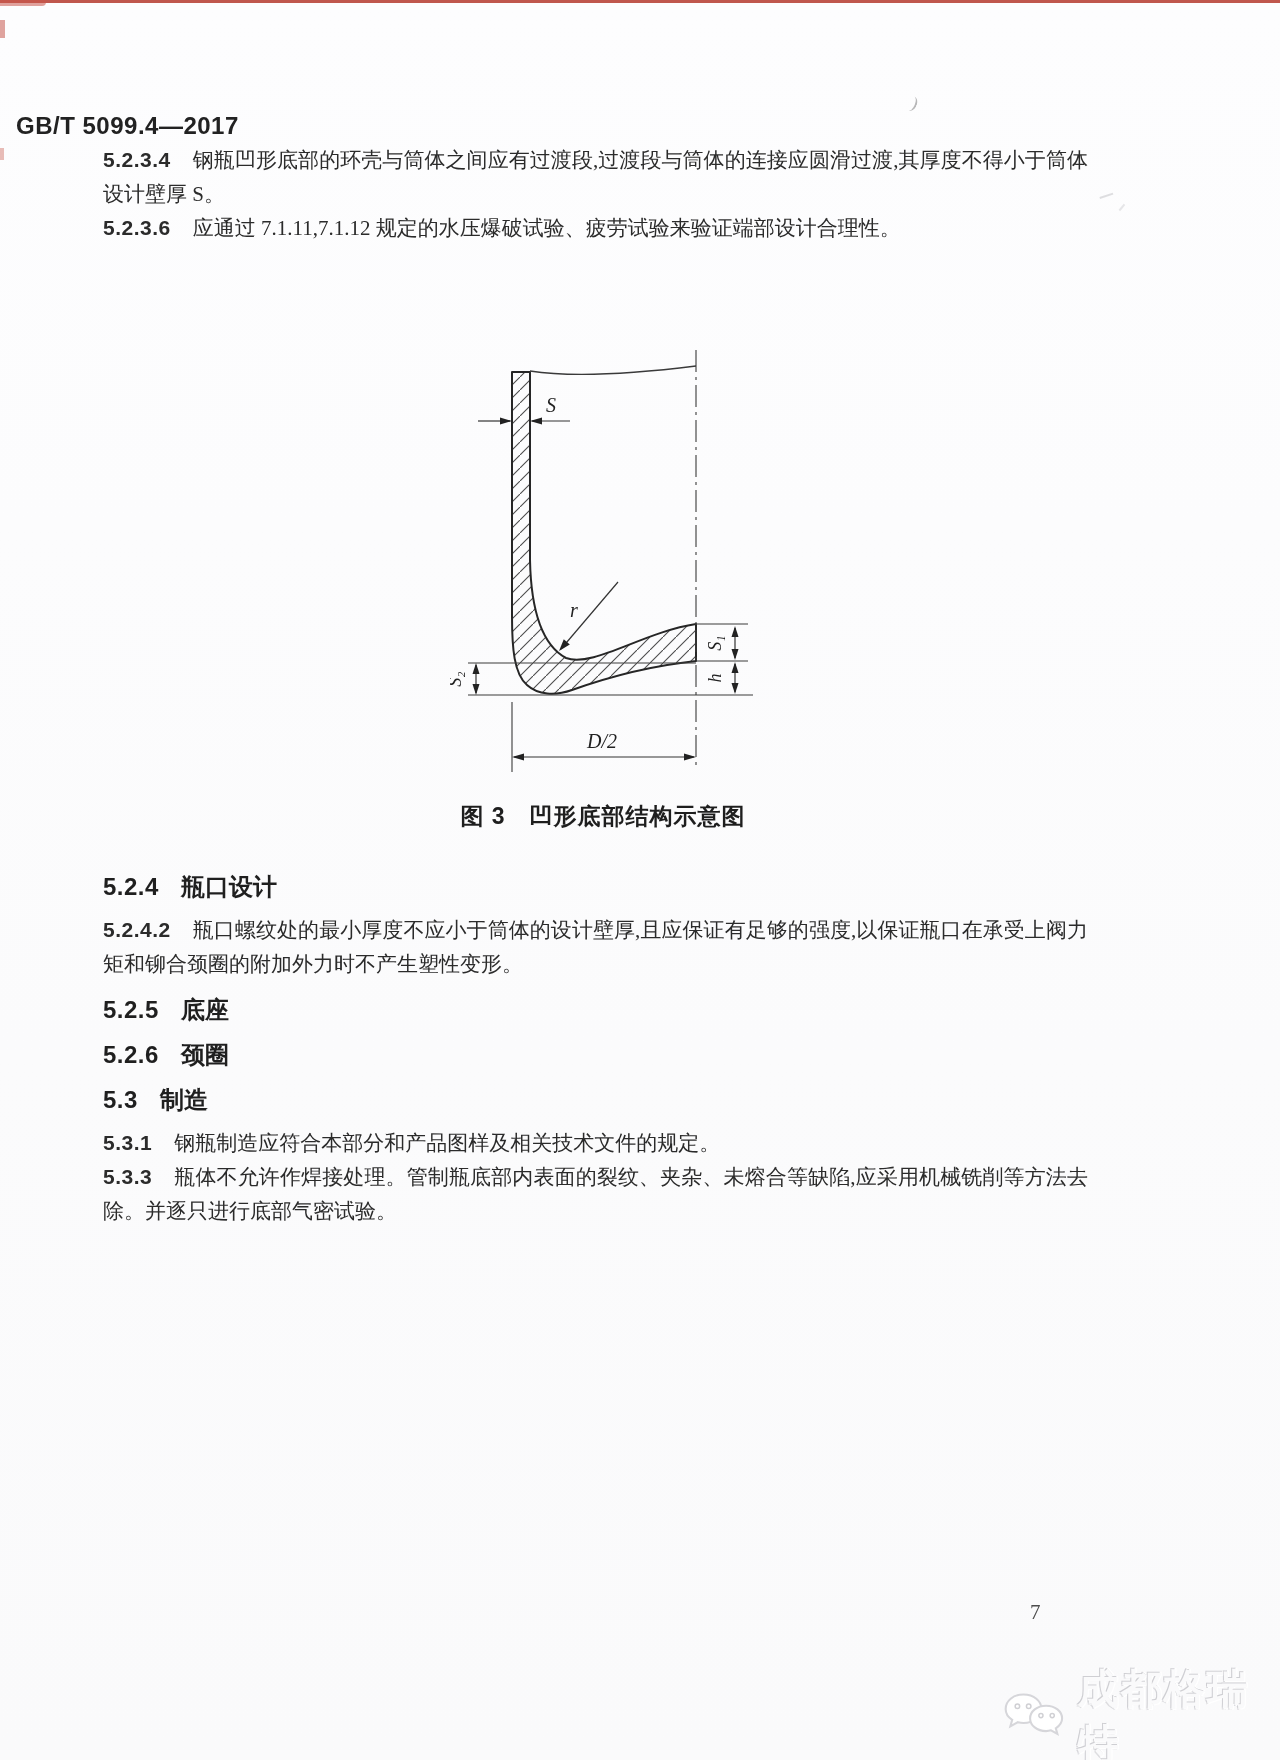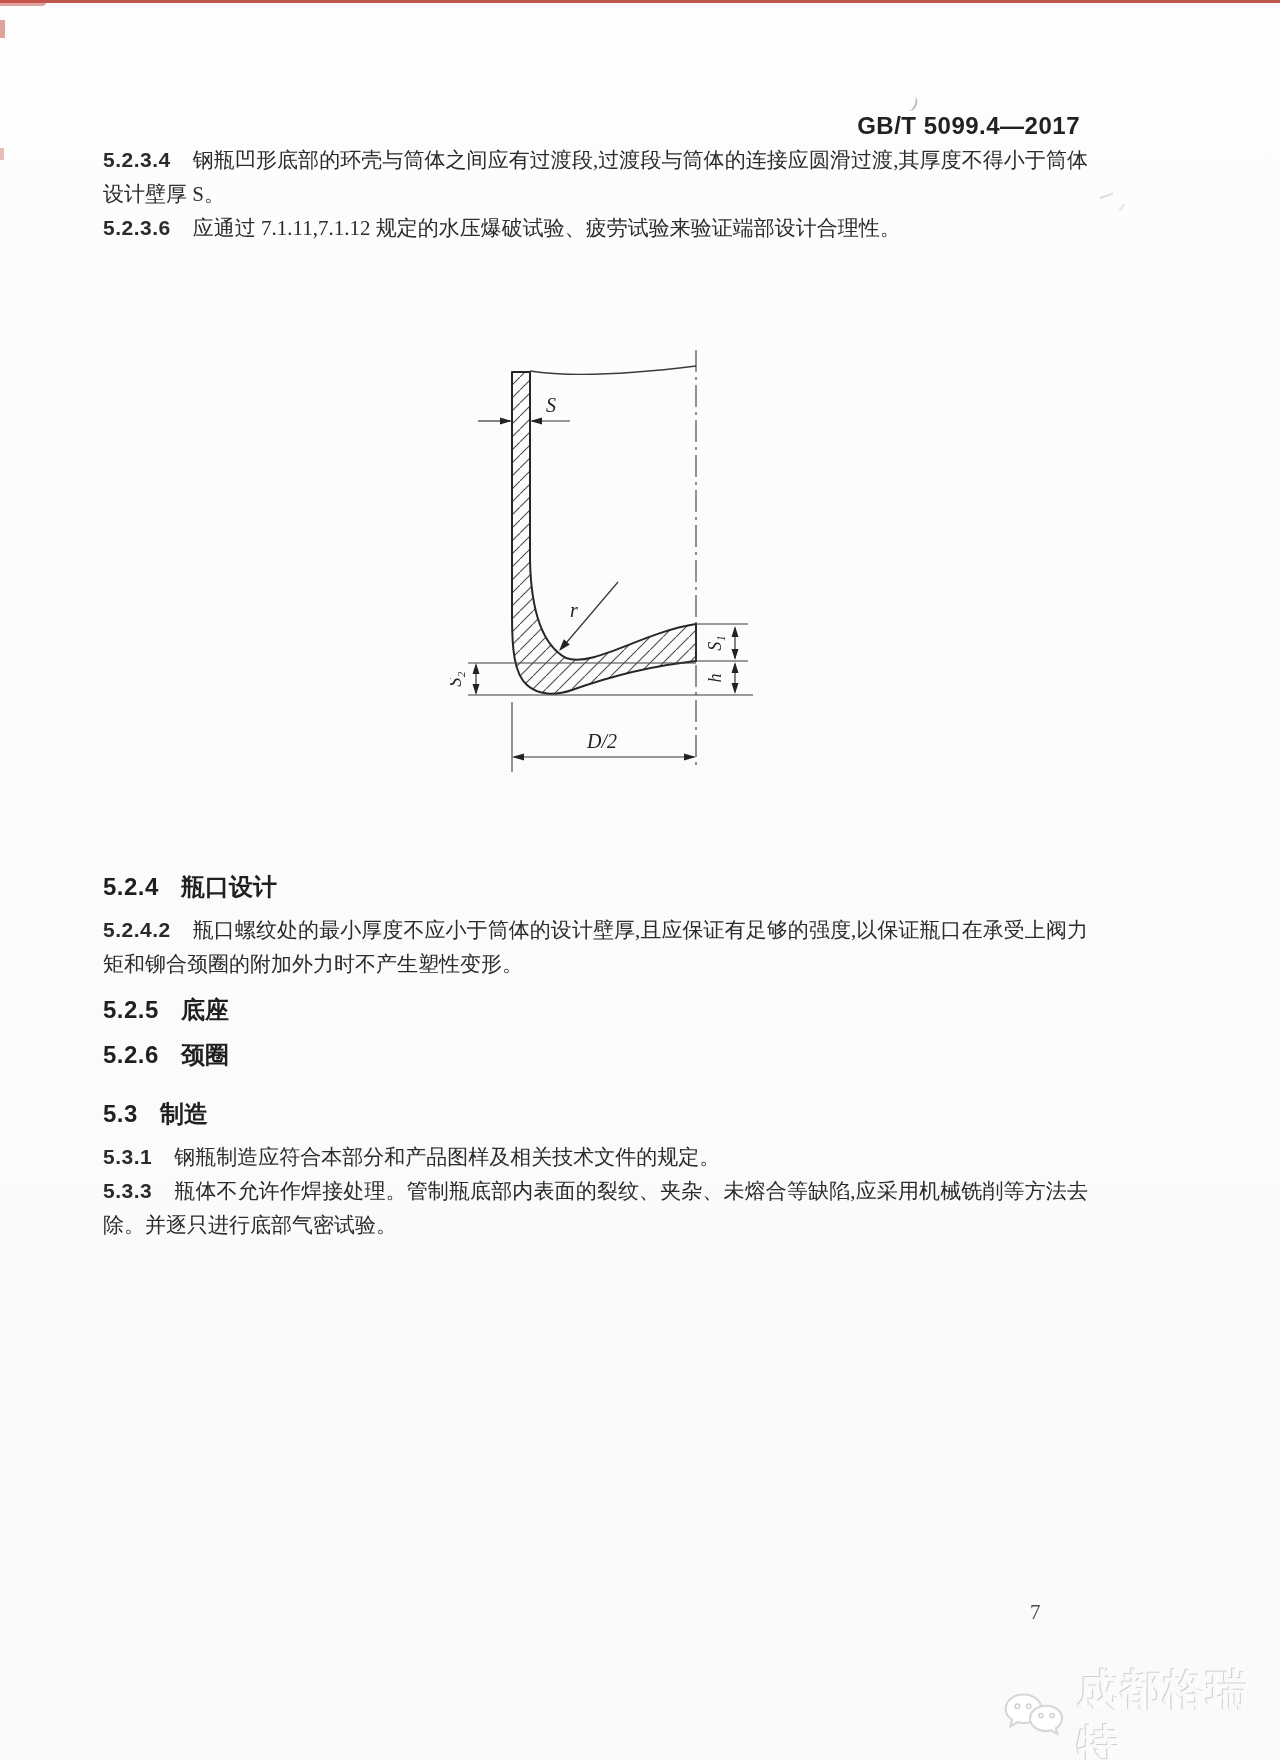--- a/index.html
+++ b/index.html
@@ -13,38 +13,38 @@
   
   .scan-topline{position:absolute;top:0;left:0;width:100%;height:3px;background:#b53a2e;opacity:.85;}
   .scan-corner{position:absolute;top:0;left:0;width:46px;height:6px;background:#c9564a;opacity:.55;border-radius:0 0 4px 0;}
   .scan-dash1{position:absolute;top:20px;left:0;width:5px;height:18px;background:#c75a4e;opacity:.55;}
   .scan-dash2{position:absolute;top:148px;left:0;width:4px;height:12px;background:#c75a4e;opacity:.4;}
   .speck1{position:absolute;top:96px;left:906px;width:9px;height:15px;border-right:2px solid #8a8a8a;border-radius:50%;transform:rotate(22deg);opacity:.6;}
   .speck2{position:absolute;top:186px;left:1098px;width:14px;height:9px;border-bottom:2px solid #b9b9bd;transform:rotate(-18deg);opacity:.45;}
   .speck3{position:absolute;top:206px;left:1120px;width:8px;height:8px;border-left:2px solid #c4c4c8;transform:rotate(40deg);opacity:.4;}
 
   .std-header{
-    position:absolute;top:112px;left:0;width:1080px;text-align:right;
+    position:absolute;top:112px;left:16px;width:1080px;text-align:left;
     font-family:"Liberation Sans","DejaVu Sans",sans-serif;
     font-weight:bold;font-size:24px;letter-spacing:.5px;color:#222;
   }
 
   .textblock{position:absolute;left:103px;width:985px;font-size:21px;line-height:34px;text-align:justify;}
   .textblock p{margin:0;}
   .textblock .num{
     font-family:"Liberation Sans","DejaVu Sans",sans-serif;
     font-weight:bold;margin-right:22px;letter-spacing:.5px;white-space:nowrap;
   }
   .textblock h4{
     font-family:"Liberation Sans","DejaVu Sans",sans-serif;
     font-weight:bold;font-size:24px;line-height:33px;margin:12px 0 10px 0;color:#1f1f1f;
   }
   .textblock h4:first-child{margin-top:0;}
   .textblock h4 .hnum{margin-right:22px;letter-spacing:.5px;}
-  .textblock h4.big-gap{margin-top:26px;}
+  .textblock h4.big-gap{margin-top:12px;}
   .textblock p.indent{text-indent:2em;}
 
   .figure-svg{position:absolute;left:450px;top:340px;}
   .fig-caption{
     position:absolute;top:801px;left:103px;width:1000px;text-align:center;
     font-family:"Liberation Sans","DejaVu Sans",sans-serif;
     font-weight:bold;font-size:23px;color:#1e1e1e;letter-spacing:1px;
   }
 
   .page-number{position:absolute;top:1600px;left:1030px;font-size:21px;color:#4c4c4c;}
@@ -133,20 +133,21 @@
     <polygon points="735,662 731.5,673 738.5,673" fill="#222"></polygon>
     <polygon points="735,694 731.5,683 738.5,683" fill="#222"></polygon>
     <text x="721" y="678" font-size="18" font-style="italic" font-family="Liberation Serif, DejaVu Serif, serif" text-anchor="middle" fill="#222" transform="rotate(-90 721 678)">h</text>
 
     <line x1="514" y1="757" x2="694" y2="757" stroke="#333" stroke-width="1.2"></line>
     <polygon points="512,757 524,753.5 524,760.5" fill="#222"></polygon>
     <polygon points="696,757 684,753.5 684,760.5" fill="#222"></polygon>
     <text x="602" y="748" font-size="20" font-style="italic" font-family="Liberation Serif, DejaVu Serif, serif" text-anchor="middle" fill="#222">D/2</text>
   </svg>
 
+  <div class="fig-caption">图 3　凹形底部结构示意图</div>
 
   <div class="textblock" style="top:870px;">
     <h4><span class="hnum">5.2.4</span><span>瓶口设计</span></h4>
     <p><span class="num">5.2.4.2</span><span>瓶口螺纹处的最小厚度不应小于筒体的设计壁厚,且应保证有足够的强度,以保证瓶口在承受上阀力矩和铆合颈圈的附加外力时不产生塑性变形。</span></p>
 
     <h4><span class="hnum">5.2.5</span><span>底座</span></h4>
 
     <h4><span class="hnum">5.2.6</span><span>颈圈</span></h4>
 
     <h4 class="big-gap"><span class="hnum">5.3</span><span>制造</span></h4>

